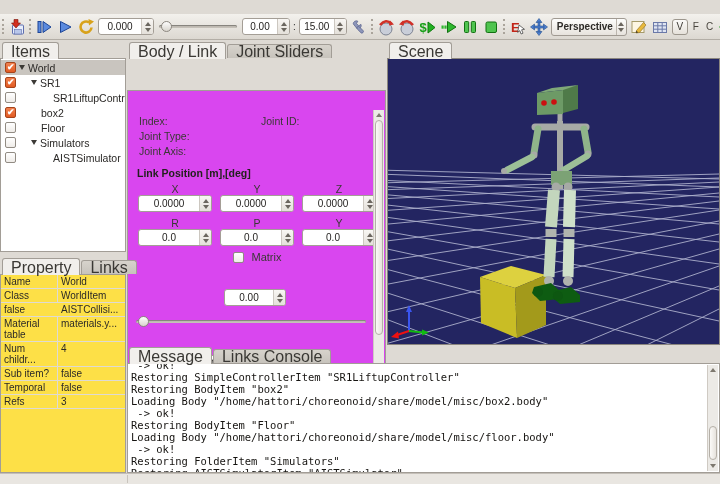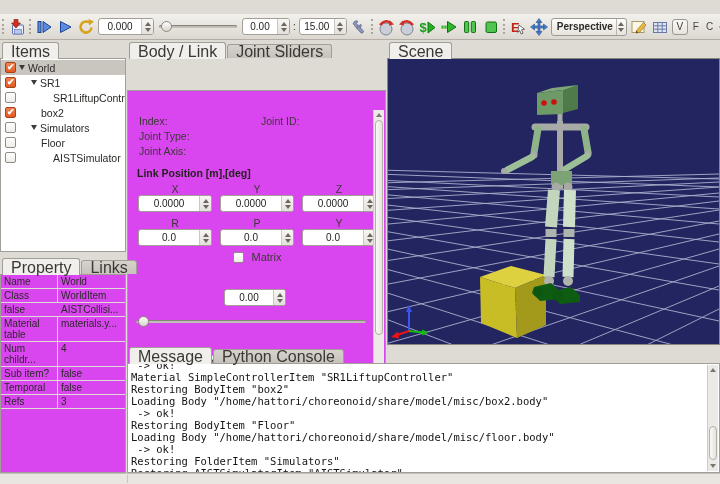--- a/index.html
+++ b/index.html
@@ -68,21 +68,21 @@
   .cb.checked::after { content:"✔"; position:absolute; left:1px; top:-1px; color:#fff; font-size:9px; font-weight:bold; line-height:11px; }
   .tree-indent { flex:none; height:1px; }
   .expander { width:0; height:0; border-left:3.5px solid transparent; border-right:3.5px solid transparent;
     border-top:5px solid #3c3a36; margin-right:3px; flex:none; }
   .expander-none { width:10px; flex:none; }
   .tree-label { white-space:nowrap; overflow:hidden; }
 
   #left-splitter { position:absolute; left:0; top:212px; width:126px; height:4px; }
   #prop-tabbar { position:absolute; left:0; top:216px; width:122px; }
   #property-table { position:absolute; left:0; top:234px; width:126px; height:199px;
-    background:#d946ef; border:1px solid #a29d96; display:grid; grid-template-columns:57px 1fr;
+    background:#fde047; border:1px solid #a29d96; display:grid; grid-template-columns:57px 1fr;
     align-content:start; overflow:hidden; }
   .prop-key, .prop-val { font-size:10px; color:#2b2927; padding:1px 3px; border-bottom:1px solid #dedad4;
     overflow:hidden; white-space:normal; line-height:11px; }
   .prop-key { border-right:1px solid #dedad4; }
 
   
   #body-link-panel { position:absolute; left:127px; top:40px; width:259px; height:305px; }
   #blp-content { position:absolute; left:0; top:18px; width:259px; height:287px;
     background:#d946ef; border:1px solid #a29d96;margin-top:32px; }
   .blp-label { position:absolute; font-size:10.5px; color:#3a3834; white-space:nowrap; }
@@ -312,28 +312,28 @@
         </div>
         <div class="tree-row">
           <div class="cb checked"></div>
           <div class="tree-indent" style="width: 12px;"></div>
           <div class="expander-none"></div>
           <div class="tree-label">box2</div>
         </div>
         <div class="tree-row">
           <div class="cb"></div>
           <div class="tree-indent" style="width: 12px;"></div>
-          <div class="expander"></div>
-          <div class="tree-label">Simulators</div>
+          <div class="expander-none"></div>
+          <div class="tree-label">Floor</div>
         </div>
         <div class="tree-row">
           <div class="cb"></div>
           <div class="tree-indent" style="width: 12px;"></div>
-          <div class="expander-none"></div>
-          <div class="tree-label">Floor</div>
+          <div class="expander"></div>
+          <div class="tree-label">Simulators</div>
         </div>
         <div class="tree-row">
           <div class="cb"></div>
           <div class="tree-indent" style="width: 24px;"></div>
           <div class="expander-none"></div>
           <div class="tree-label">AISTSimulator</div>
         </div>
       </div>
     <div id="left-splitter"></div>
     <div id="prop-tabbar" class="tabbar">
@@ -566,26 +566,26 @@
           <line x1="21" y1="272" x2="35" y2="273.5" stroke="#11bb11"></line>
           <polygon points="34,270.5 34,276.5 41,273.5" fill="#11bb11" stroke="none"></polygon>
         </g>
       </svg>
     </div>
   </div>
 
   <div id="message-panel">
     <div class="tabbar">
       <div class="tab active">Message</div>
-      <div class="tab">Python Console</div>
+      <div class="tab">Links Console</div>
     </div>
     <div id="message-log">
       <div id="log-text">
           <div class="log-line"> -&gt; ok!</div>
-          <div class="log-line">Material SimpleControllerItem "SR1LiftupController"</div>
+          <div class="log-line">Restoring SimpleControllerItem "SR1LiftupController"</div>
           <div class="log-line">Restoring BodyItem "box2"</div>
           <div class="log-line">Loading Body "/home/hattori/choreonoid/share/model/misc/box2.body"</div>
           <div class="log-line"> -&gt; ok!</div>
           <div class="log-line">Restoring BodyItem "Floor"</div>
           <div class="log-line">Loading Body "/home/hattori/choreonoid/share/model/misc/floor.body"</div>
           <div class="log-line"> -&gt; ok!</div>
           <div class="log-line">Restoring FolderItem "Simulators"</div>
           <div class="log-line">Restoring AISTSimulatorItem "AISTSimulator"</div>
         </div>
       <div id="msg-scroll">

